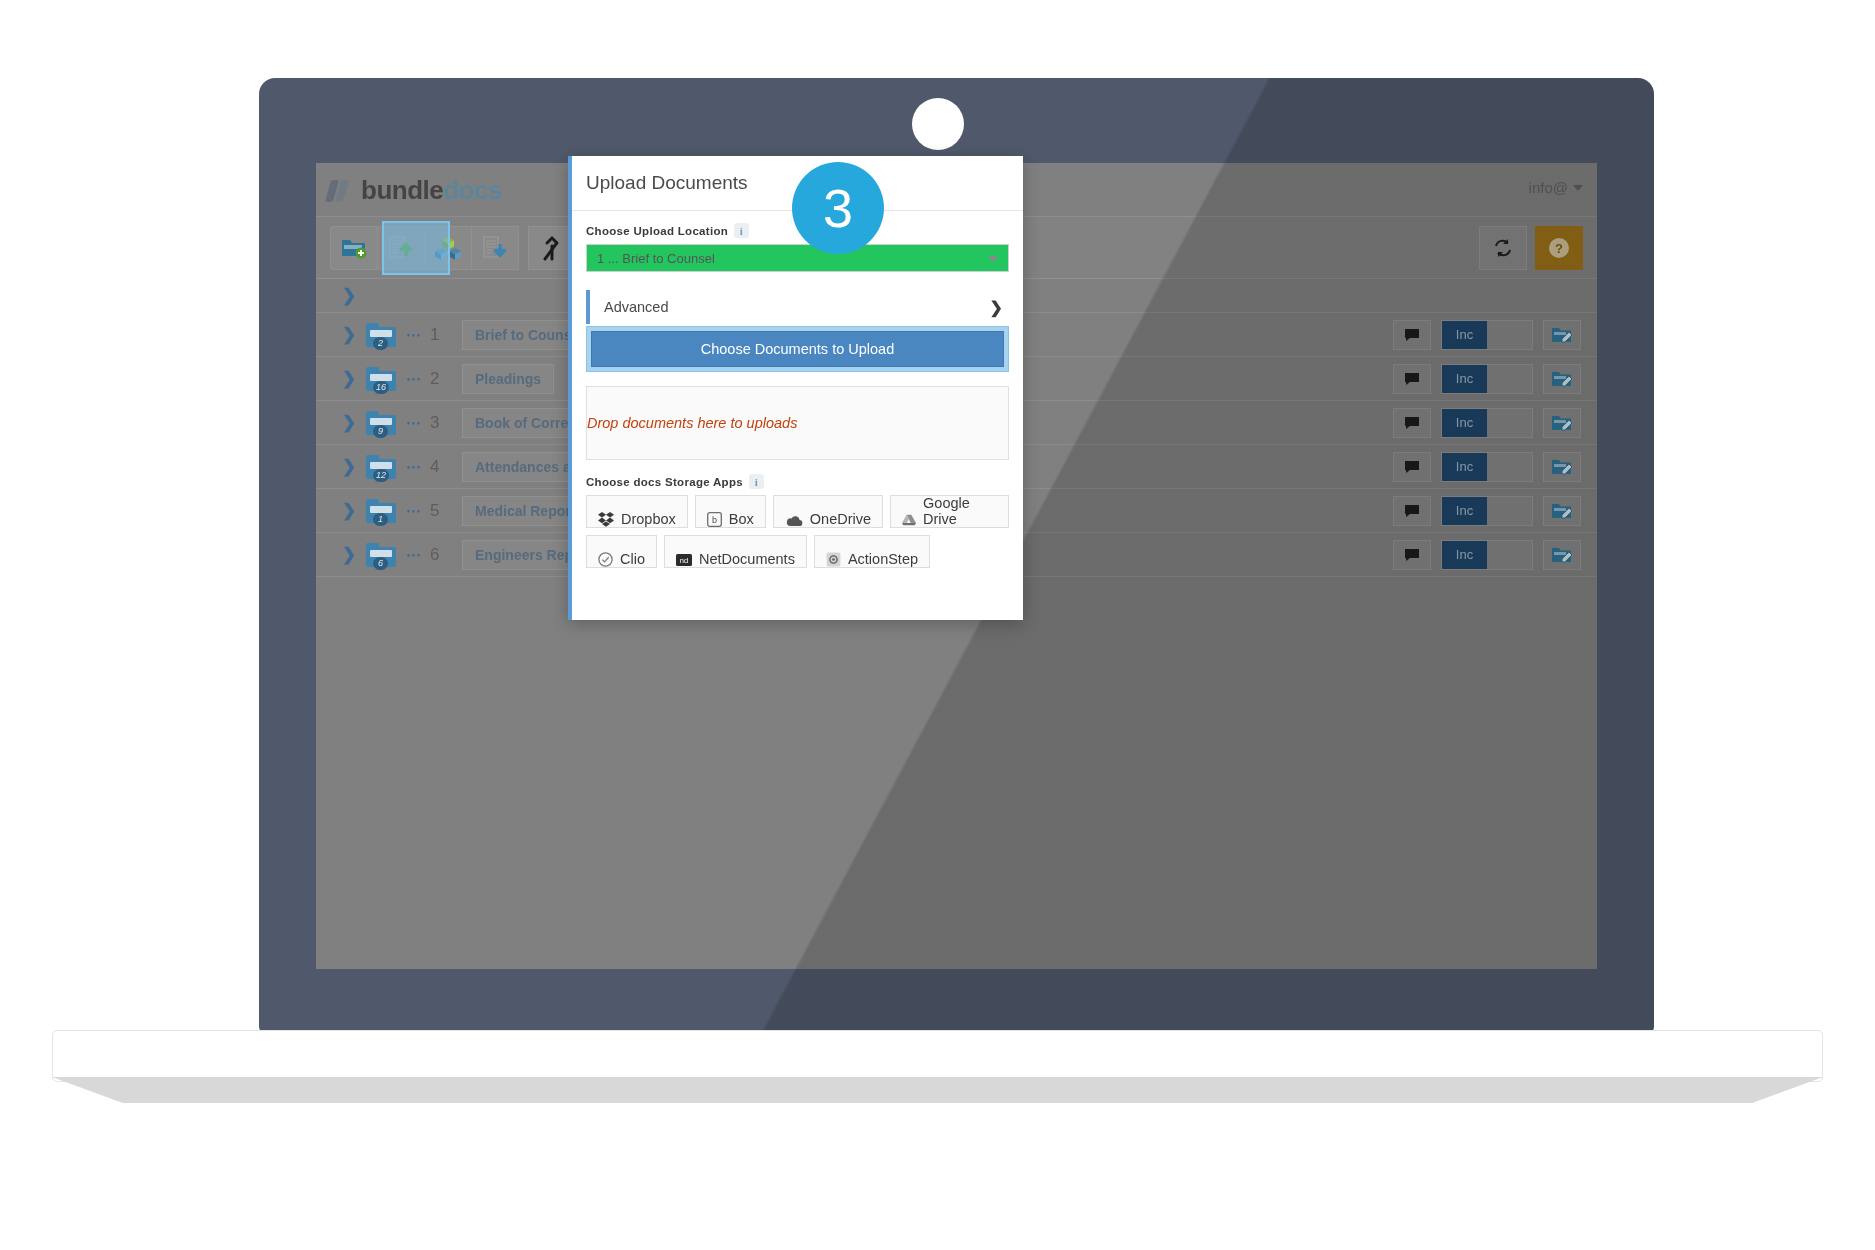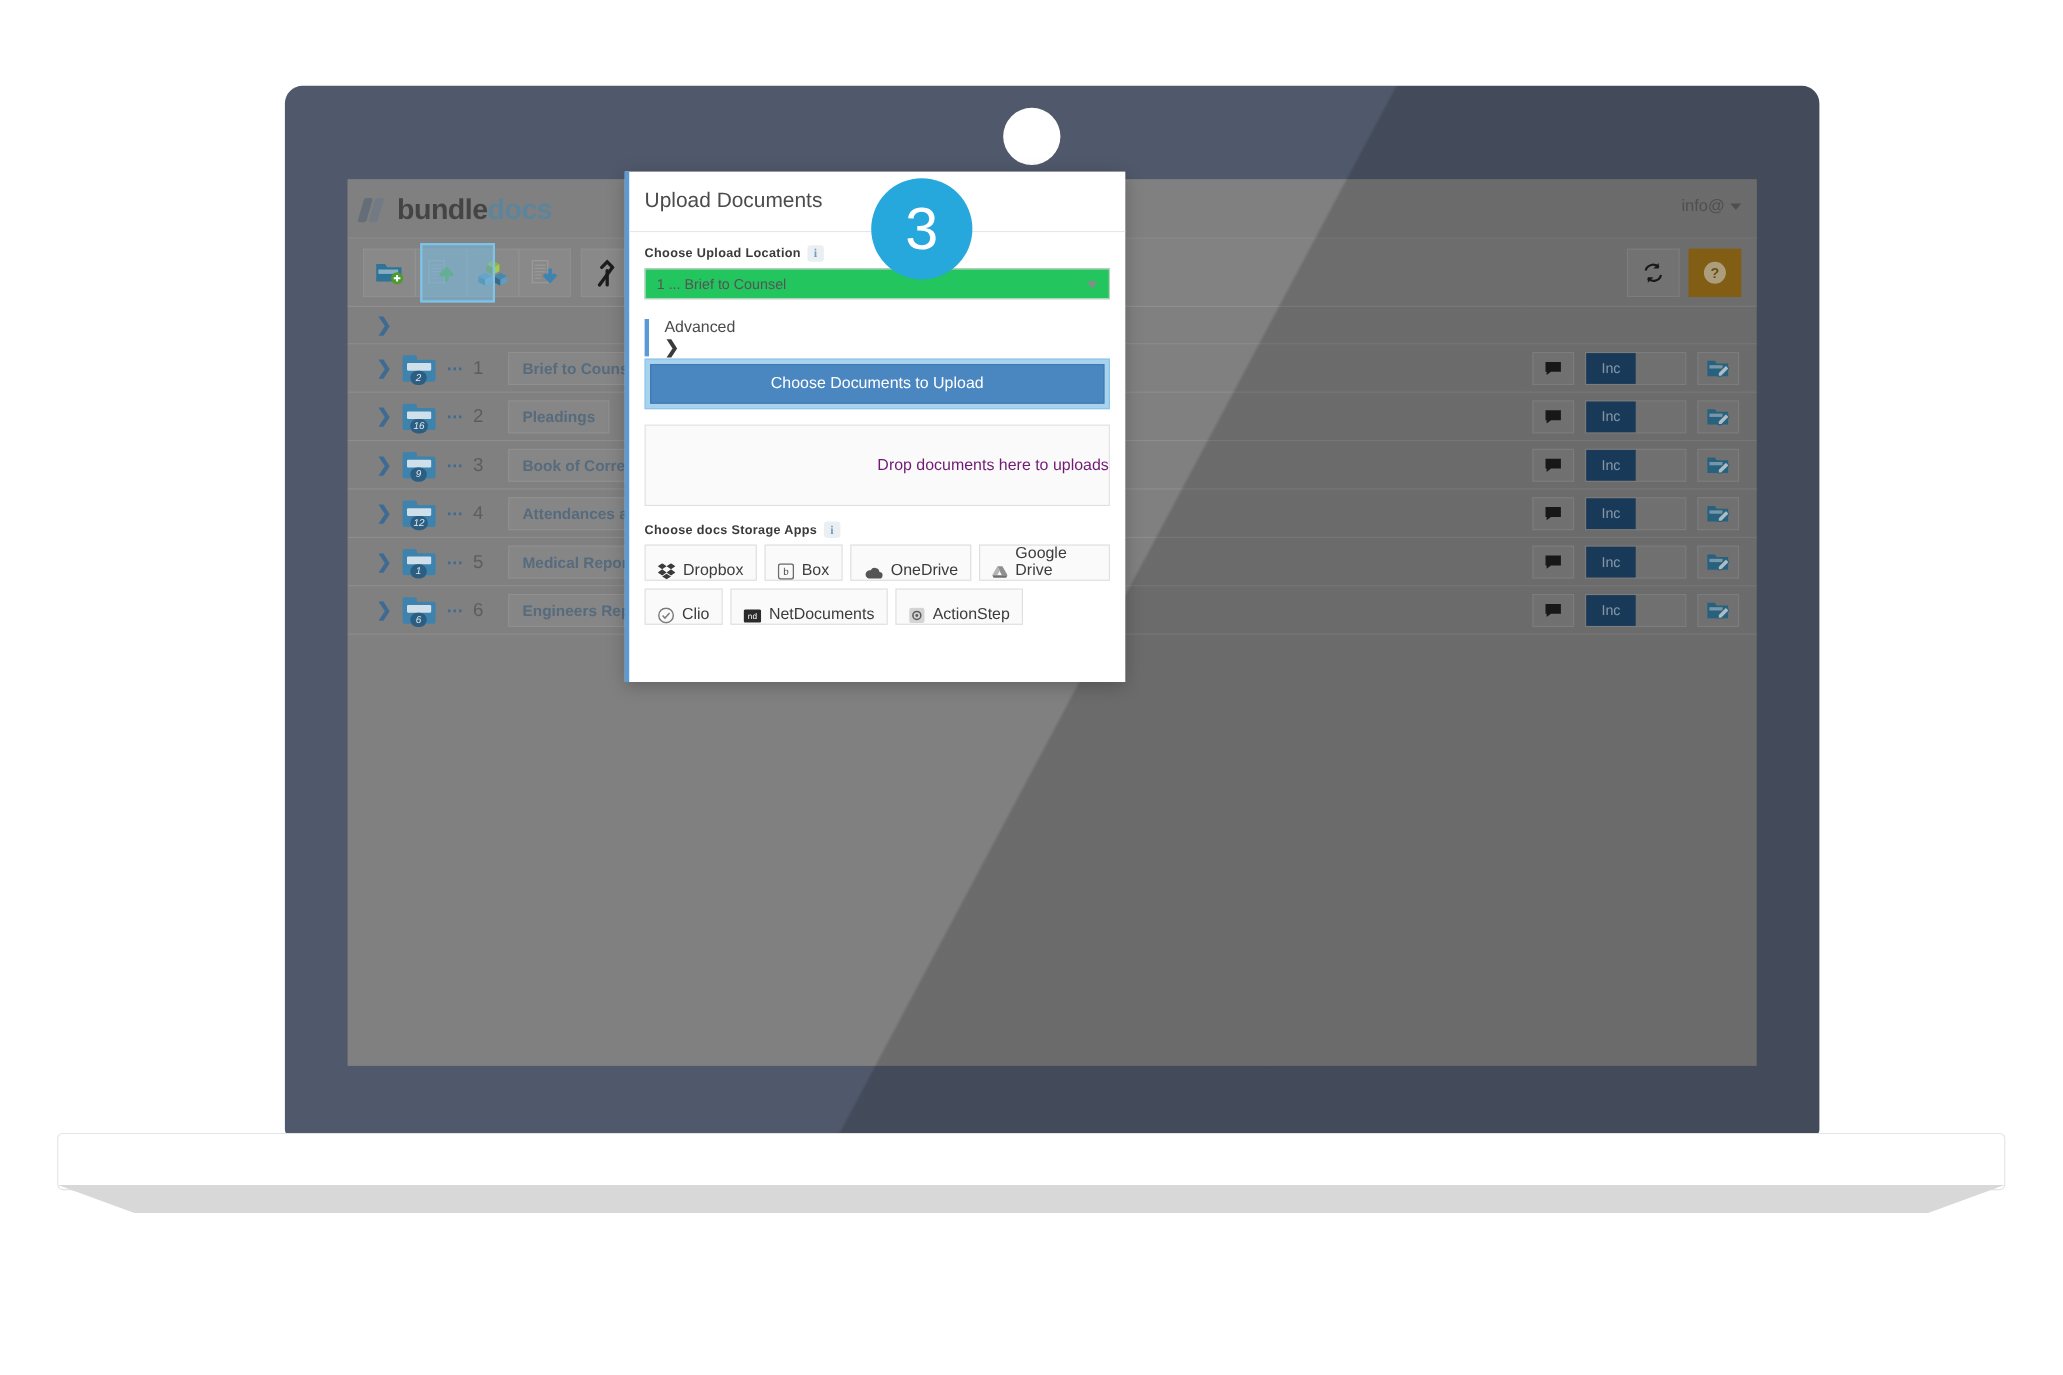--- a/index.html
+++ b/index.html
@@ -225,41 +225,40 @@
     position: relative;
   }
   .select .caret {
     position: absolute; right: 10px; top: 11px;
     width: 0; height: 0; border-left: 5px solid transparent;
     border-right: 5px solid transparent; border-top: 6px solid #8a8a8a;
   }
   .advanced {
     margin-top: 18px; height: 34px;
     border-left: 4px solid #5b9bd5;
-    display: flex; align-items: flex-start; justify-content: space-between;
+    display: flex; align-items: center; justify-content: space-between;
     padding: 0 6px 0 14px;
-    flex-direction: column;
   }
   .advanced span.lbl { font-size: 14.5px; color: #4a4a4a; }
   .advanced span.arrow { font-size: 16px; color: #3b3b3b; font-weight: bold; }
   .choose-wrap {
     margin-top: 2px; padding: 4px;
     background: #a7d3ef; border: 1px solid #8cc4e8;
   }
   .choose-btn {
     height: 36px; background: #4a86c0;
     border: 1px solid #3f79ae;
     color: #ffffff; font-size: 14.5px;
     display: flex; align-items: center; justify-content: center;
   }
   .dropzone {
     margin-top: 14px; height: 74px;
     border: 1px solid #e0e0e0; background: #fafafa;
-    display: flex; align-items: center; justify-content: flex-end;
-    color: #701a75; font-size: 14.5px;
+    display: flex; align-items: center; justify-content: flex-start;
+    color: #c2410c; font-size: 14.5px; font-style: italic;
   }
   .apps-label { margin-top: 14px; }
   .app-row { display: flex; gap: 7px; margin-bottom: 7px; flex-wrap: nowrap; }
   .app-btn {
     height: 33px; border: 1px solid #dedede; background: #fafafa;
     display: flex; align-items: flex-end; gap: 7px;
     padding: 0 11px; font-size: 14.5px; color: #3c3c3c;
   }
   .svg-ico { display:block; }
   .modal-foot {

